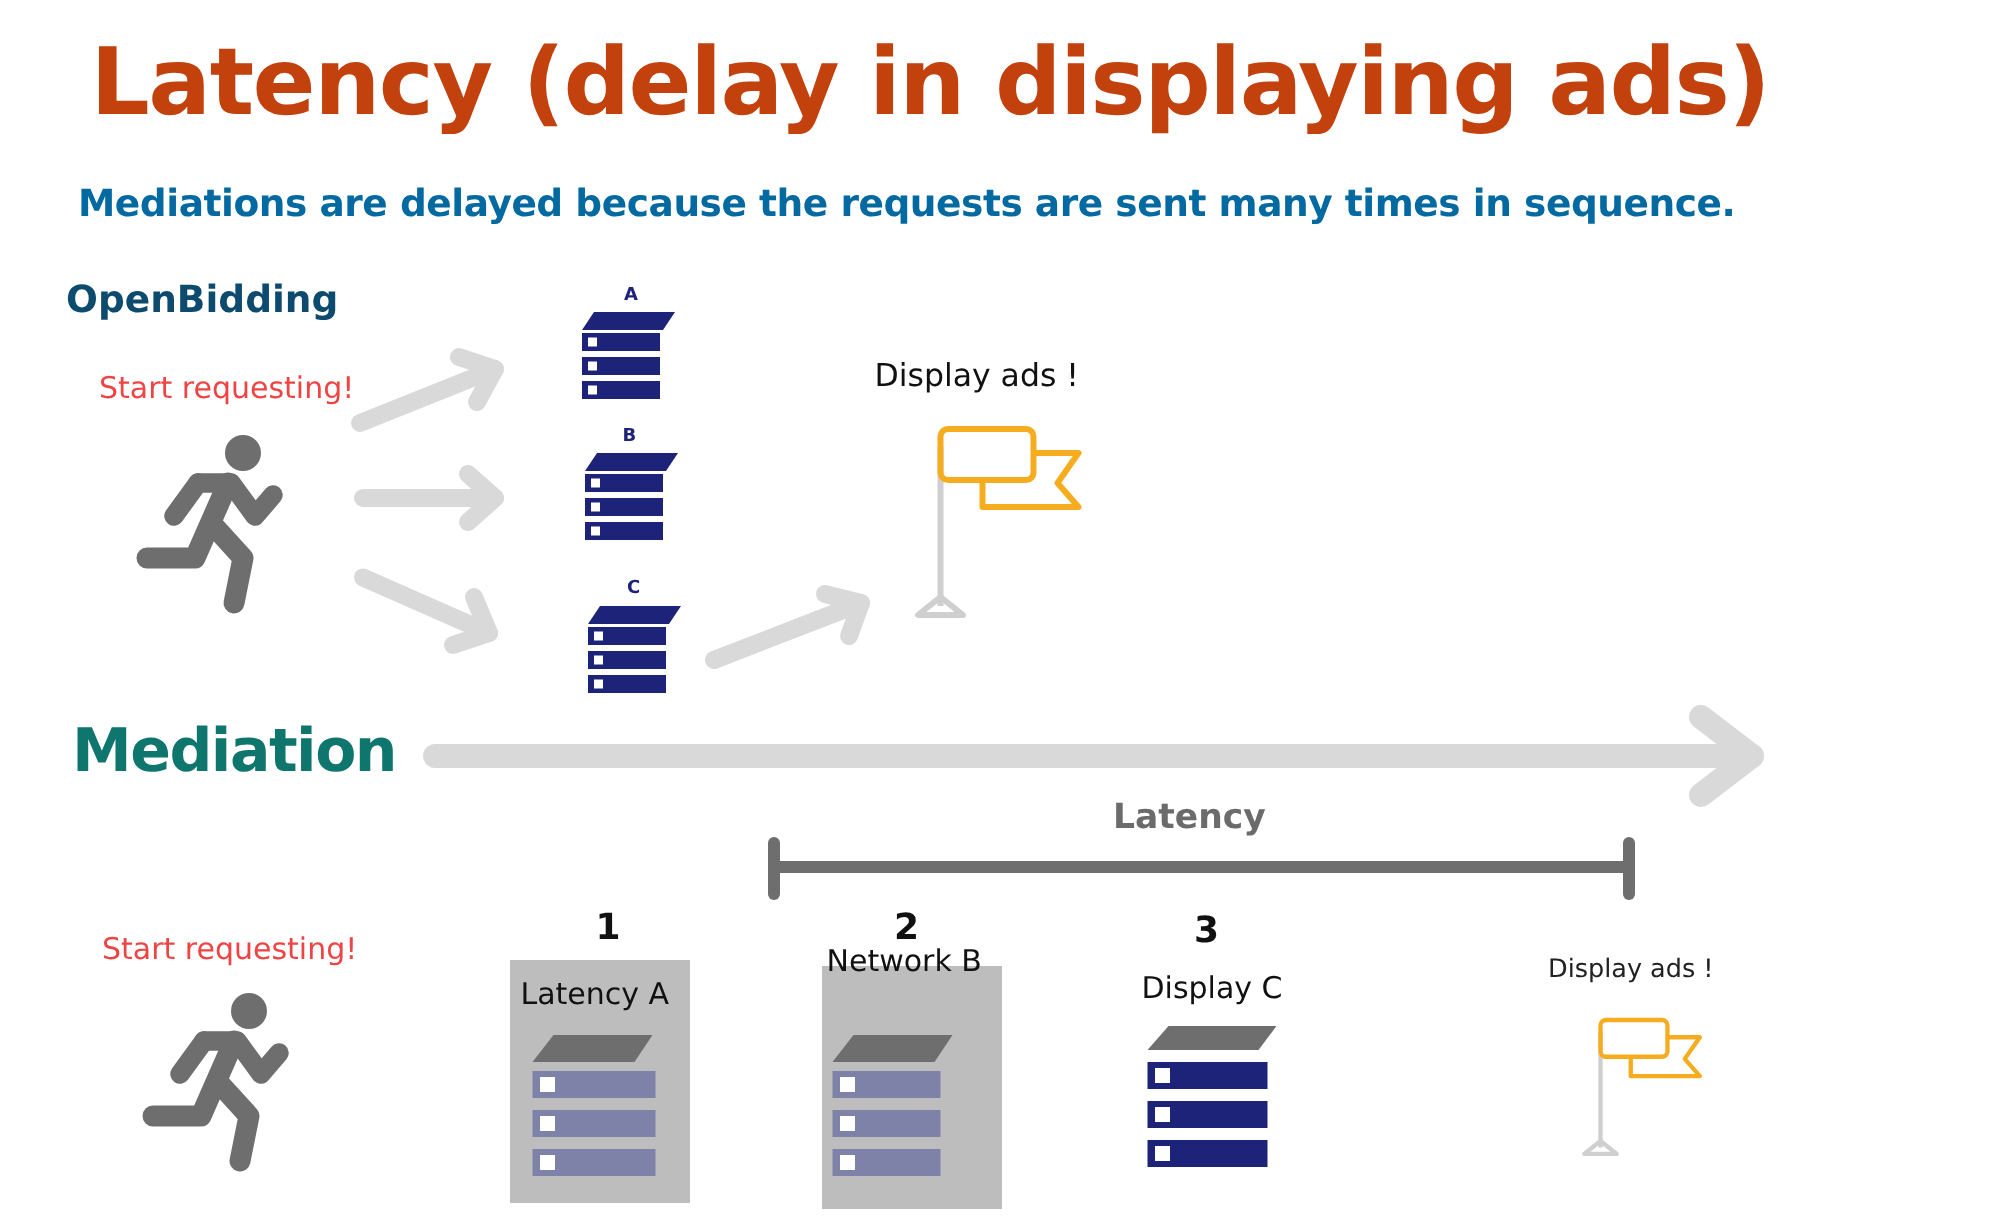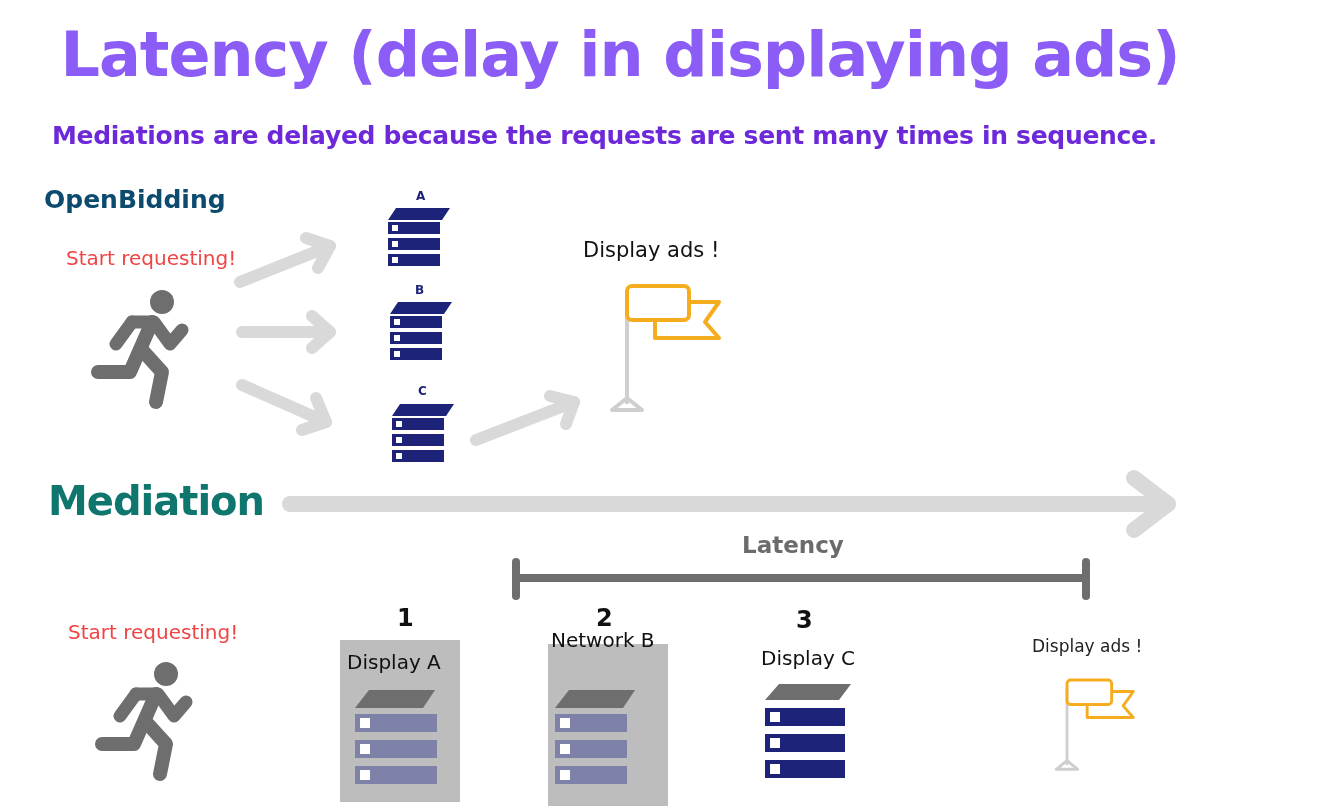--- a/index.html
+++ b/index.html
@@ -1,19 +1,19 @@
 <!DOCTYPE html>
 <html><head>
 <meta charset="utf-8">
 <style>
   html,body{margin:0;padding:0;background:#fff;}
   body{width:1330px;height:812px;position:relative;overflow:hidden;font-family:"DejaVu Sans","Liberation Sans",sans-serif;}
   .abs{position:absolute;}
-  .title{left:0;width:1240px;top:18px;text-align:center;font-size:62px;font-weight:bold;color:#8b5cf6;letter-spacing:-1px;}
-  .subtitle{left:52px;top:121px;font-size:25px;font-weight:bold;color:#6d28d9;letter-spacing:-0.3px;white-space:nowrap;}
+  .title{left:0;width:1240px;top:18px;text-align:center;font-size:62px;font-weight:bold;color:#c2410c;letter-spacing:-1px;}
+  .subtitle{left:52px;top:121px;font-size:25px;font-weight:bold;color:#0369a1;letter-spacing:-0.3px;white-space:nowrap;}
   .sec-ob{left:44px;top:185px;font-size:25px;font-weight:bold;color:#0c4a6e;}
   .sec-med{left:48px;top:478px;font-size:40px;font-weight:bold;color:#0f766e;letter-spacing:-1px;}
   .small{font-size:20px;color:#ef4444;white-space:nowrap;}
   .display{font-size:21px;color:#111;white-space:nowrap;}
   .display-sm{font-size:17px;color:#222;white-space:nowrap;}
   .srv-label{font-size:12px;font-weight:bold;color:#1e237a;}
   .num{font-size:24px;font-weight:bold;color:#111;}
   .net-label{font-size:20px;color:#111;white-space:nowrap;}
   .latency-label{font-size:23px;font-weight:bold;color:#6b6b6b;text-align:right;}
   .netbox{background:#bdbdbd;}
@@ -123,21 +123,21 @@
 <div class="abs srv-label" style="left:418px;top:384px;">C</div>
 
 <div class="abs display" style="left:583px;top:238px;">Display ads&nbsp;!</div>
 
 <div class="abs sec-med">Mediation</div>
 <div class="abs latency-label" style="left:742px;top:532px;">Latency</div>
 <div class="abs small" style="left:68px;top:620px;">Start requesting!</div>
 
 <div class="abs num" style="left:397px;top:604px;">1</div>
 <div class="abs netbox" style="left:340px;top:640px;width:120px;height:162px;"></div>
-<div class="abs net-label" style="left:347px;top:650px;">Display A</div>
+<div class="abs net-label" style="left:347px;top:650px;">Latency A</div>
 <svg width="1330" height="812" style="pointer-events:none;">
   <g transform="translate(355,690)">
     <path d="M14 0 L80 0 L68 18 L0 18 Z" fill="#6e6e6e"></path>
     <rect x="0" y="24" width="82" height="18" fill="#7e82a8"></rect>
       <rect x="5" y="28" width="10" height="10" fill="#fff"></rect>
     <rect x="0" y="50" width="82" height="18" fill="#7e82a8"></rect>
       <rect x="5" y="54" width="10" height="10" fill="#fff"></rect>
     <rect x="0" y="76" width="82" height="18" fill="#7e82a8"></rect>
       <rect x="5" y="80" width="10" height="10" fill="#fff"></rect>
   </g>

